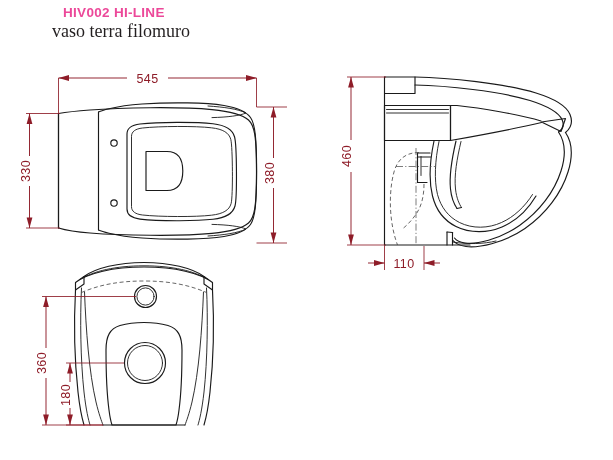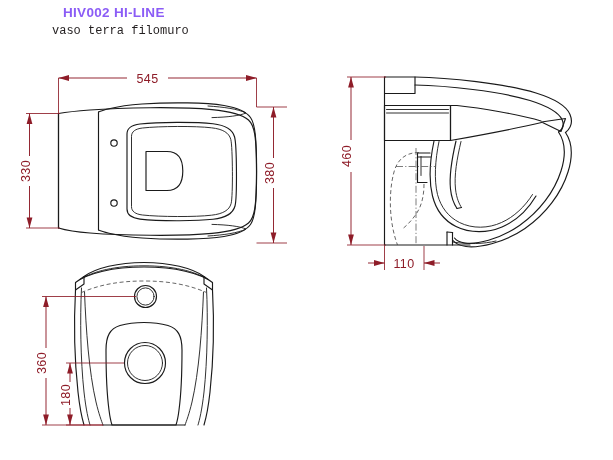--- a/index.html
+++ b/index.html
@@ -24,29 +24,29 @@
   .title-block {
     position: absolute;
     left: 52px;
     top: 4px;
     width: 300px;
   }
   .title-line1 {
     font-family: "Liberation Sans", sans-serif;
     font-size: 13.5px;
     font-weight: bold;
-    color: #8b5cf6;
+    color: #ec4899;
     letter-spacing: 0.3px;
     line-height: 18px;
     white-space: nowrap;
     padding-left: 11px;
   }
   .title-line2 {
-    font-family: Liberation Mono, monospace;
-    font-size: 12px;
+    font-family: Liberation Serif, serif;
+    font-size: 18px;
     font-weight: normal;
     color: #231f20;
     line-height: 19px;
     white-space: nowrap;
   }
   .title-line3 {
     font-family: "Liberation Sans", sans-serif;
     font-size: 13.5px;
     font-weight: normal;
     color: #231f20;

